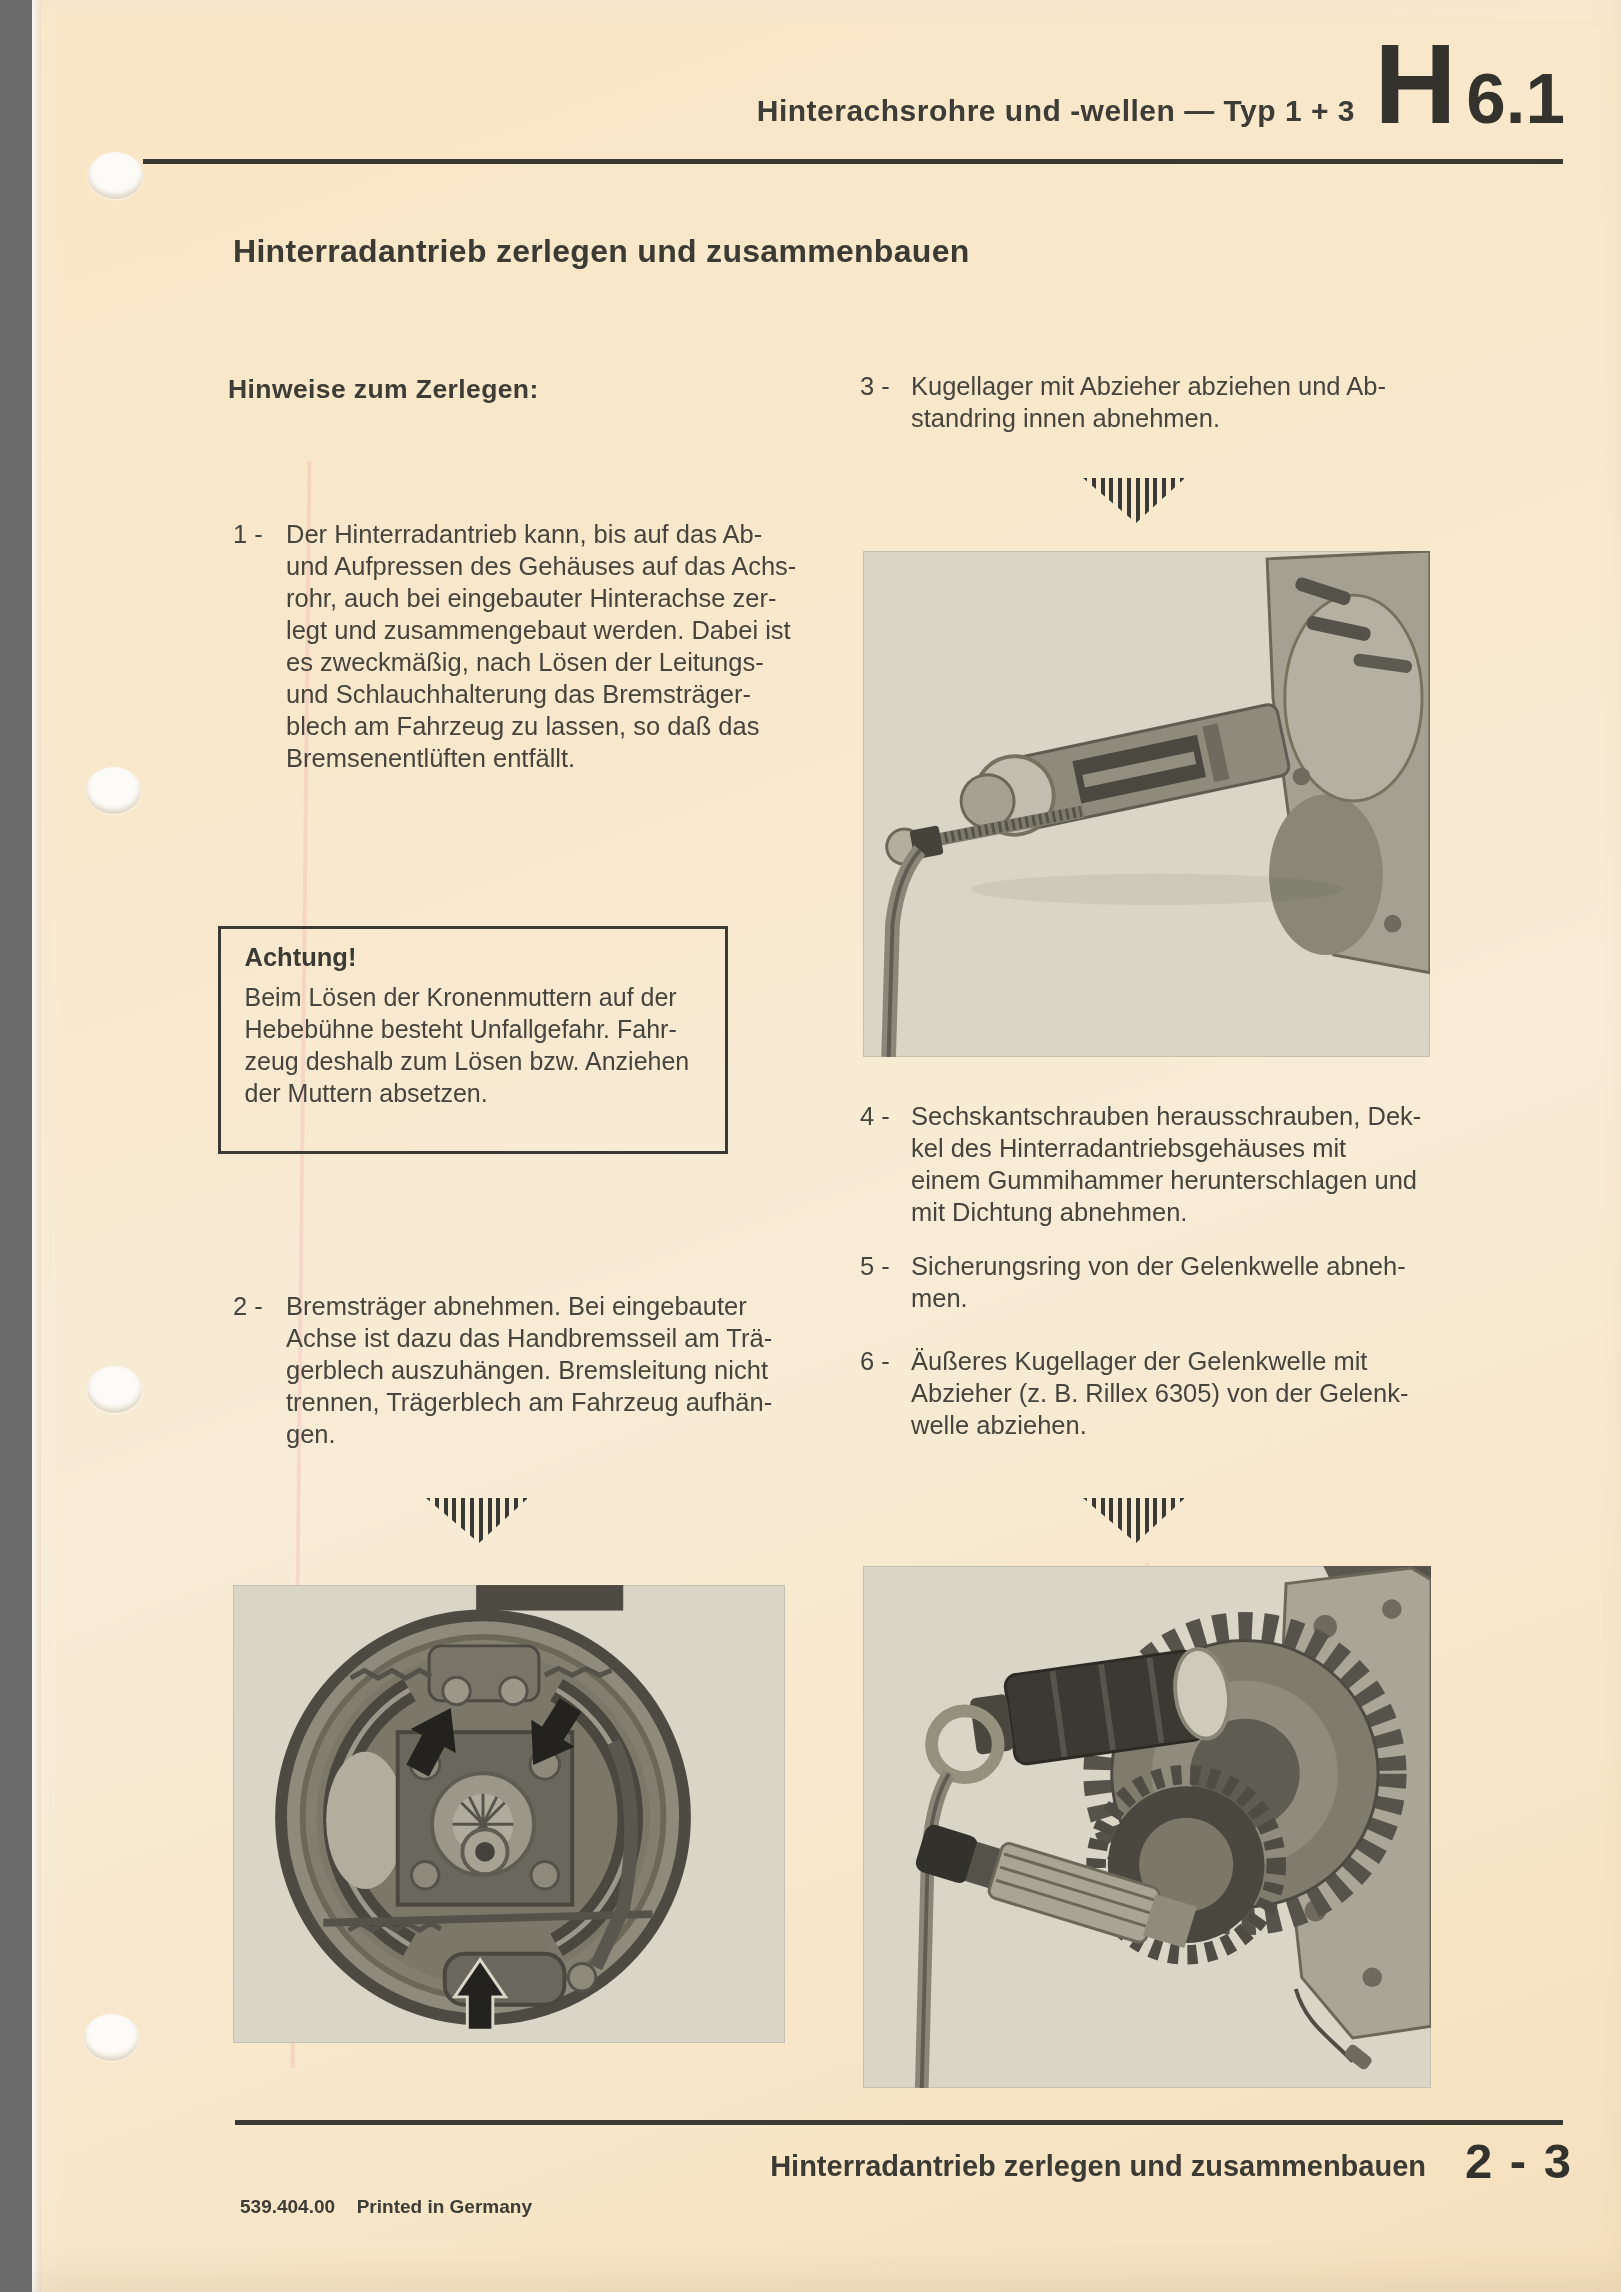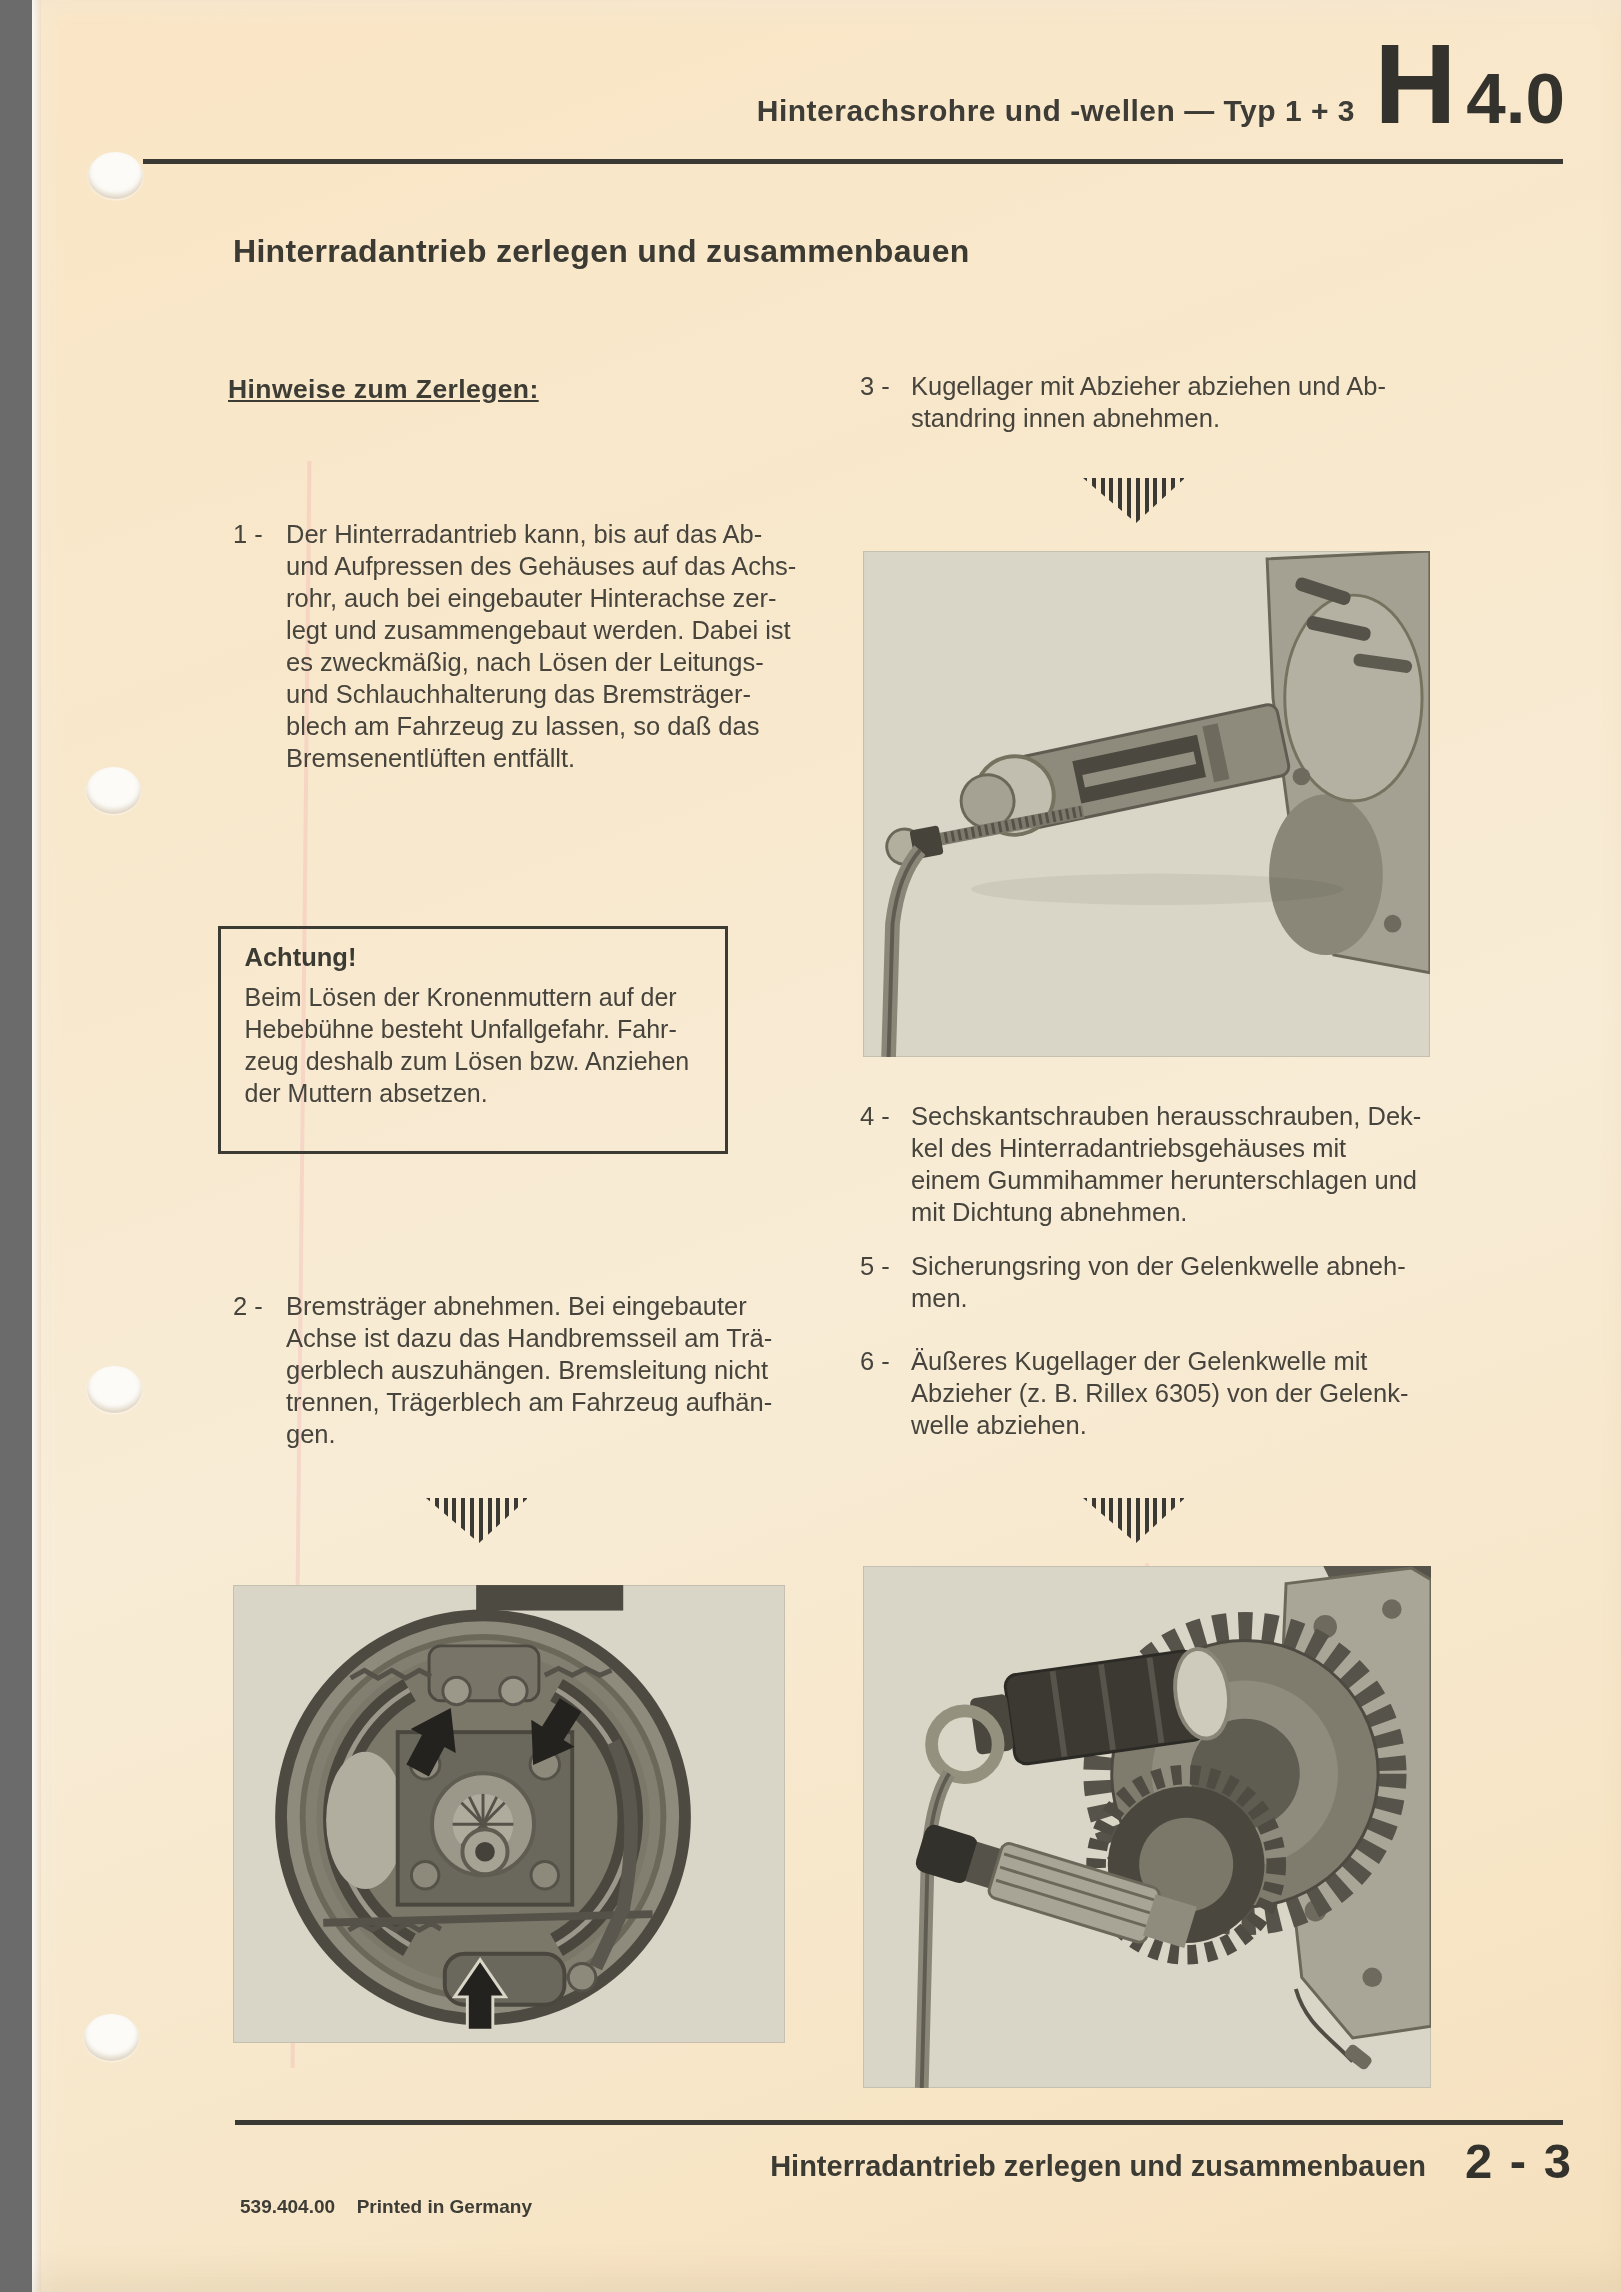--- a/index.html
+++ b/index.html
@@ -17,21 +17,21 @@
   .scanline{ position:absolute; background:rgba(235,120,150,0.17); }
 
   .running-head{ position:absolute; top:94px; right:298px; font-size:30px; font-weight:700;
     color:#3d3c36; letter-spacing:0.5px; white-space:nowrap; }
   .sec-code{ position:absolute; top:27.4px; right:88px; line-height:1; color:#33322c; white-space:nowrap; }
   .sec-code .letter{ font-size:114px; font-weight:700; }
   .sec-code .number{ font-size:71px; font-weight:700; margin-left:9.8px; }
   .rule{ position:absolute; background:#3a3933; height:4.9px; }
 
   .page-title{ position:absolute; left:201px; top:233px; font-size:32px; font-weight:700; color:#3b3a33; letter-spacing:0.3px; }
-  .subhead{ position:absolute; font-size:26.5px; font-weight:700; color:#3d3c35; letter-spacing:0.4px;text-decoration:underline; }
+  .subhead{ position:absolute; font-size:26.5px; font-weight:700; color:#3d3c35; letter-spacing:0.4px; }
 
   .step{ position:absolute; display:flex; font-size:25.5px; line-height:32px; color:#46443c; }
   .step .label{ flex:none; width:53px; }
   .step.right .label{ width:51px; }
   .step .txt{ white-space:pre-line; }
 
   .warning{ position:absolute; left:186px; top:926px; width:510px; height:228px;
     border:3.9px solid #3b3a33; box-sizing:border-box; padding:13.7px 23.5px 0 23.5px; }
   .warning .w-head{ font-size:25.5px; font-weight:700; color:#3b3a33; margin-bottom:9.8px; }
   .warning .w-txt{ font-size:25px; line-height:32px; white-space:pre-line; color:#46443c; }
@@ -57,21 +57,21 @@
   <div class="hole" style="left:56px;top:152px;"></div>
   <div class="hole" style="left:54px;top:767px;"></div>
   <div class="hole" style="left:55px;top:1366px;"></div>
   <div class="hole" style="left:52px;top:2014px;"></div>
 
   <div class="scanline" style="left:267px;top:461px;width:3.9px;height:1607px;transform:rotate(0.6deg);"></div>
   <div class="scanline" style="left:1113px;top:1563px;width:3.9px;height:524px;opacity:.8;"></div>
 
   <div class="running-head">Hinterachsrohre und -wellen — Typ 1 + 3</div>
   <div class="sec-code">
-    <span class="letter">H</span><span class="number">4.0</span>
+    <span class="letter">H</span><span class="number">6.1</span>
   </div>
   <div class="rule" style="left:111px;top:159px;width:1420px;"></div>
 
   <div class="page-title">Hinterradantrieb zerlegen und zusammenbauen</div>
 
   <div class="subhead" style="left:196px;top:374px;">Hinweise zum Zerlegen:</div>
 
   <div class="step" style="left:201px;top:518px;width:583px;">
     <span class="label">1 -</span>
     <span class="txt">Der Hinterradantrieb kann, bis auf das Ab-

